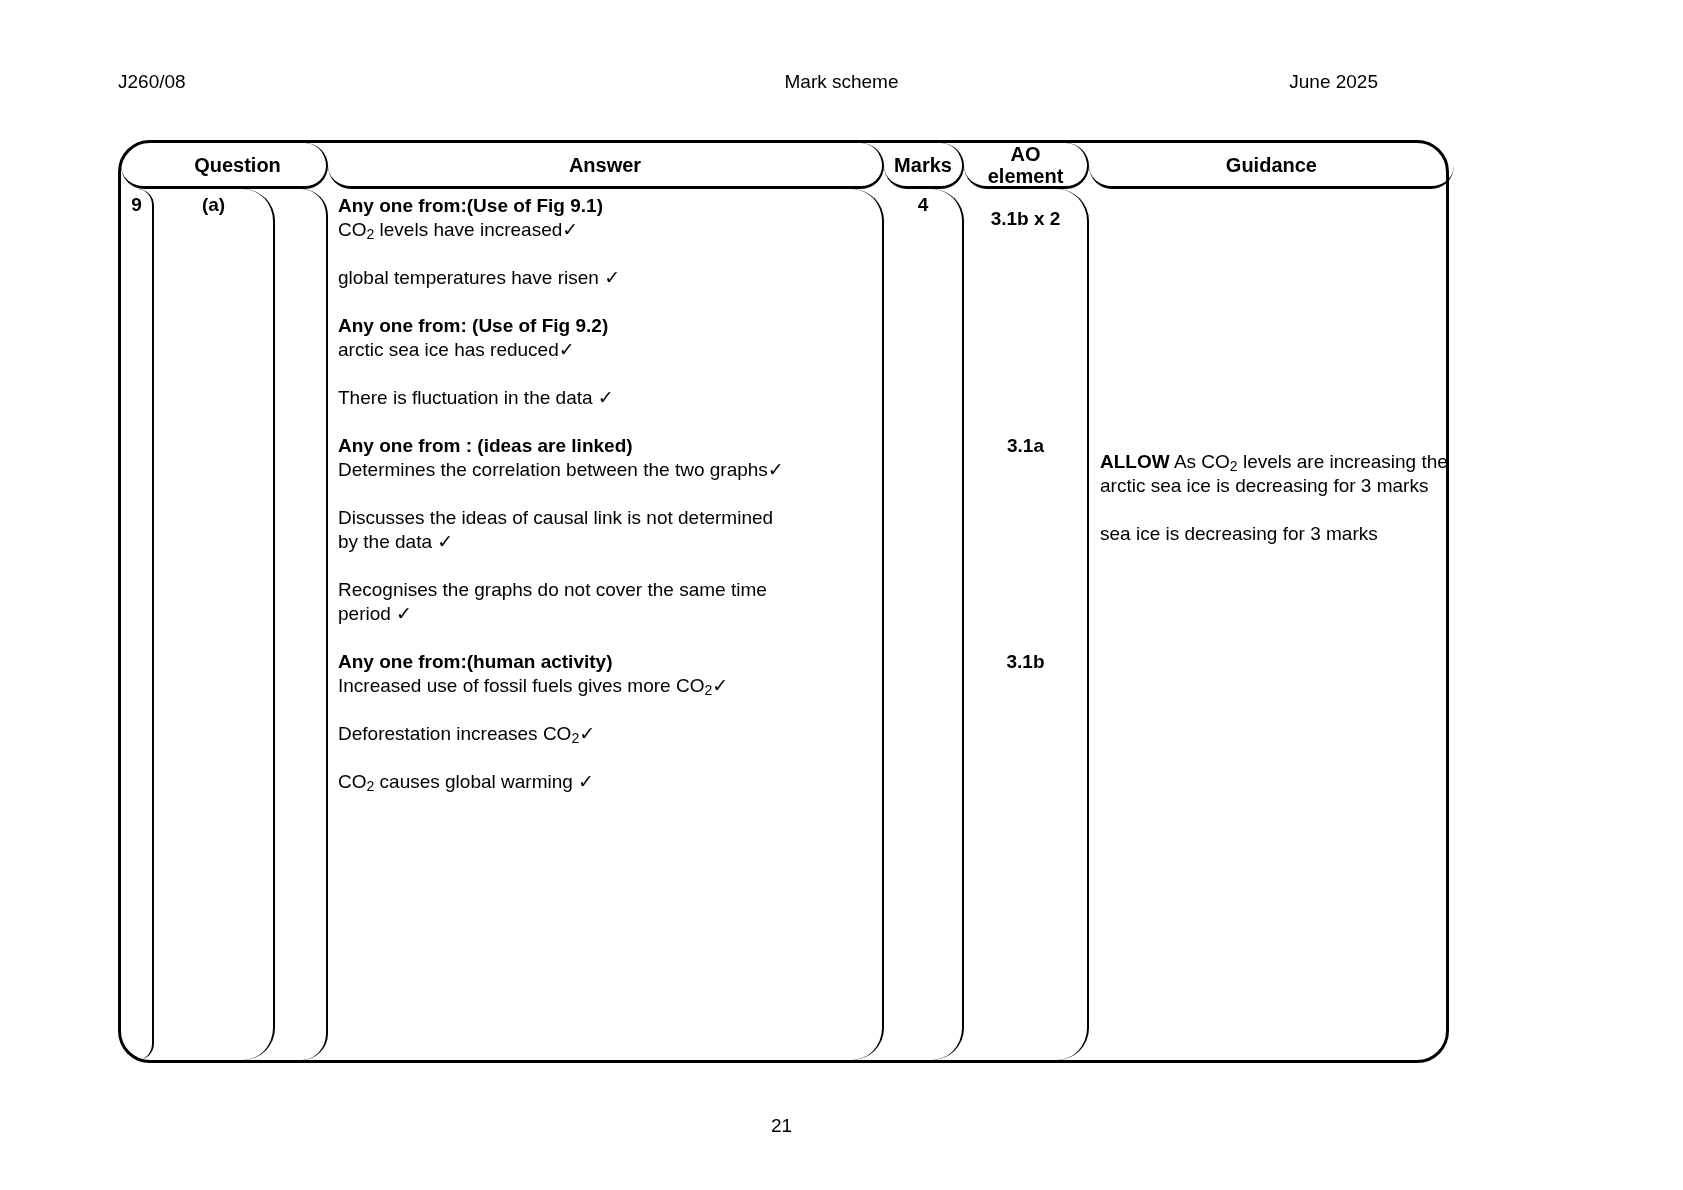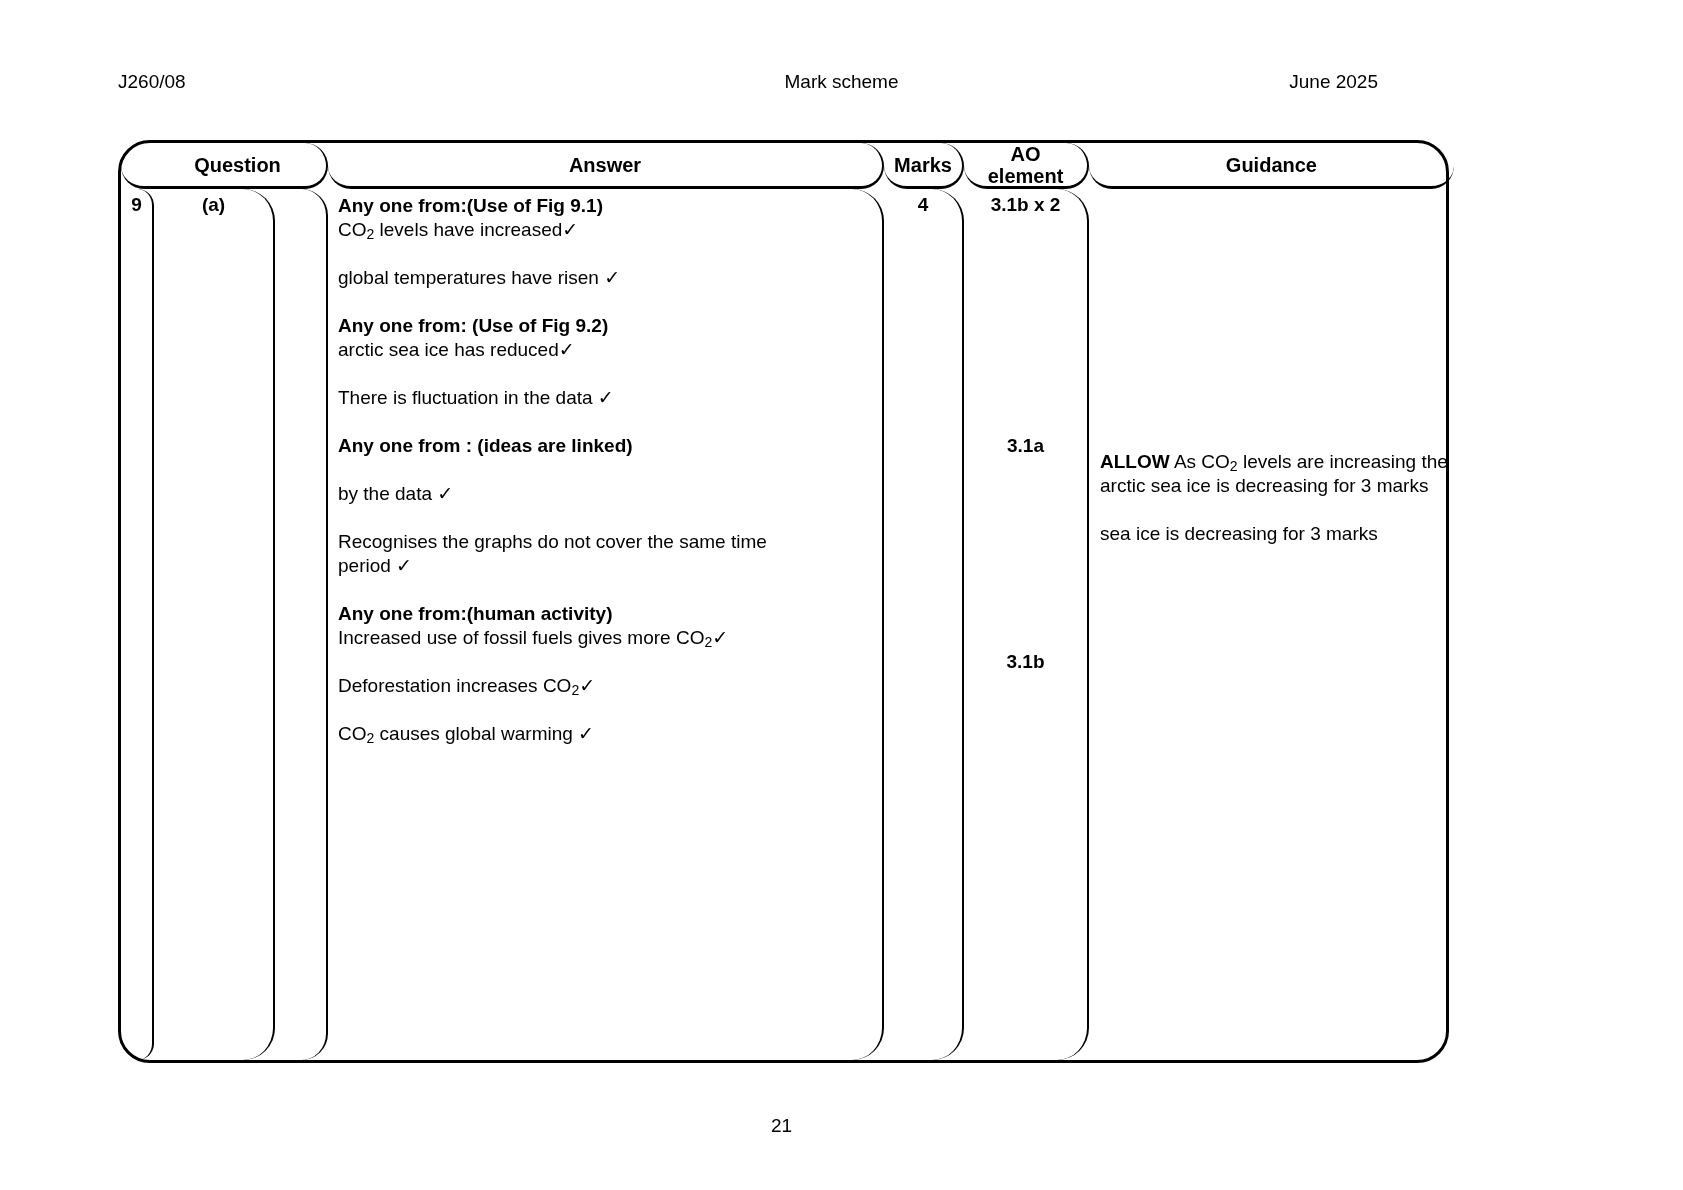--- a/index.html
+++ b/index.html
@@ -84,36 +84,38 @@
         <div class="ln">CO<sub class="sb">2</sub> levels have increased✓</div>
         <div class="ln"></div>
         <div class="ln">global temperatures have risen ✓</div>
         <div class="ln"></div>
         <div class="ln bold">Any one from: (Use of Fig 9.2)</div>
         <div class="ln">arctic sea ice has reduced✓</div>
         <div class="ln"></div>
         <div class="ln">There is fluctuation in the data ✓</div>
         <div class="ln"></div>
         <div class="ln bold">Any one from : (ideas are linked)</div>
+        <div class="ln">Determines the correlation between the two graphs✓</div>
         <div class="ln"></div>
+        <div class="ln">Discusses the ideas of causal link is not determined</div>
         <div class="ln">by the data ✓</div>
         <div class="ln"></div>
         <div class="ln">Recognises the graphs do not cover the same time</div>
         <div class="ln">period ✓</div>
         <div class="ln"></div>
         <div class="ln bold">Any one from:(human activity)</div>
         <div class="ln">Increased use of fossil fuels gives more CO<sub class="sb">2</sub>✓</div>
         <div class="ln"></div>
         <div class="ln">Deforestation increases CO<sub class="sb">2</sub>✓</div>
         <div class="ln"></div>
         <div class="ln">CO<sub class="sb">2</sub> causes global warming ✓</div>
       </div>
     <div class="cell bd marks-cell">4</div>
     <div class="cell bd ao-cell" id="ao-cell">
-        <div class="ao-entry" style="top: 4px;">3.1b x 2</div>
+        <div class="ao-entry" style="top: 18px;">3.1b x 2</div>
         <div class="ao-entry" style="top: 245px;">3.1a</div>
         <div class="ao-entry" style="top: 461px;">3.1b</div>
       </div>
     <div class="cell bd guidance-cell last" id="guidance-cell">
         <div class="g-block" style="margin-top: 240px;">
           <div class="ln"><b>ALLOW</b> As CO<sub class="sb">2</sub> levels are increasing the</div>
           <div class="ln">arctic sea ice is decreasing for 3 marks</div>
           <div class="ln"></div>
           <div class="ln">sea ice is decreasing for 3 marks</div>
         </div>

